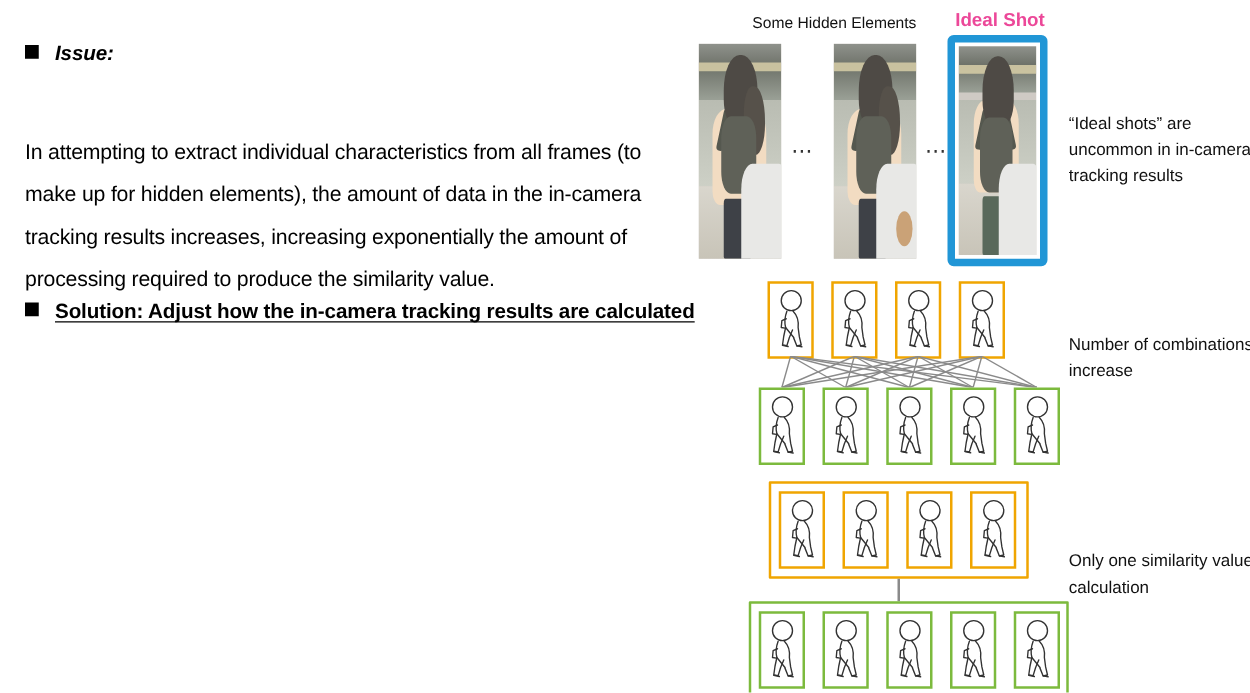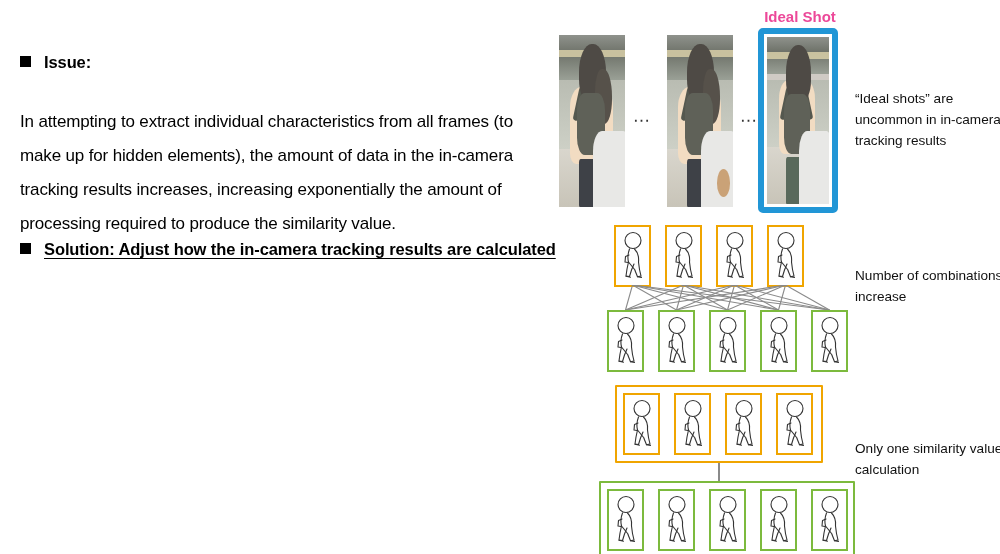--- a/index.html
+++ b/index.html
@@ -52,21 +52,21 @@
   }
 
   .body-paragraph {
     position: absolute;
     font-size: 17px;
     line-height: 34px;
     letter-spacing: -0.15px;
     color: #000;
   }
 
-  #issue-heading { left: 20px; top: 53px; }
+  #issue-heading { left: 20px; top: 34px; font-style: italic; }
   #issue-paragraph { left: 20px; top: 88px; width: 532px; }
 
   #solution-heading { left: 20px; top: 240px; }
   #solution-paragraph { left: 20px; top: 304px; width: 532px; }
 
   
   #right-column {
     position: absolute;
     left: 555px;
     top: 0;
@@ -243,20 +243,21 @@
   <div class="bullet-heading" id="solution-heading">
     <span class="bullet-square"></span>
     <span class="heading-text underlined">Solution: Adjust how the in-camera tracking results are calculated</span>
   </div>
 
 
 </div>
 
 <div id="right-column">
 
+  <div id="photo-strip-caption-hidden">Some Hidden Elements</div>
   <div id="photo-strip-caption-ideal">Ideal Shot</div>
 
   <div class="photo-frame" id="photo-1">
     <div class="scene">
       <div class="bg-top"></div>
         <div class="bg-rail"></div>
         <div class="bg-mid"></div>
         <div class="bg-bot"></div>
       <div class="torso"></div>
         <div class="strapL"></div>

